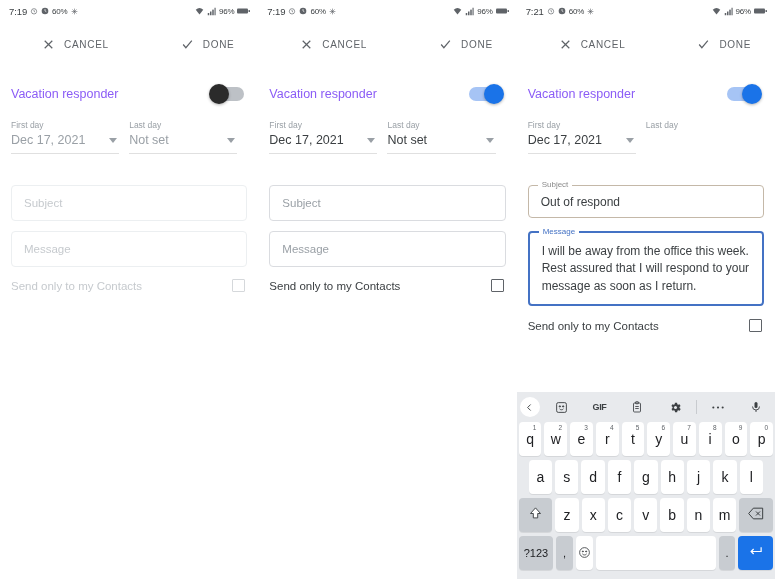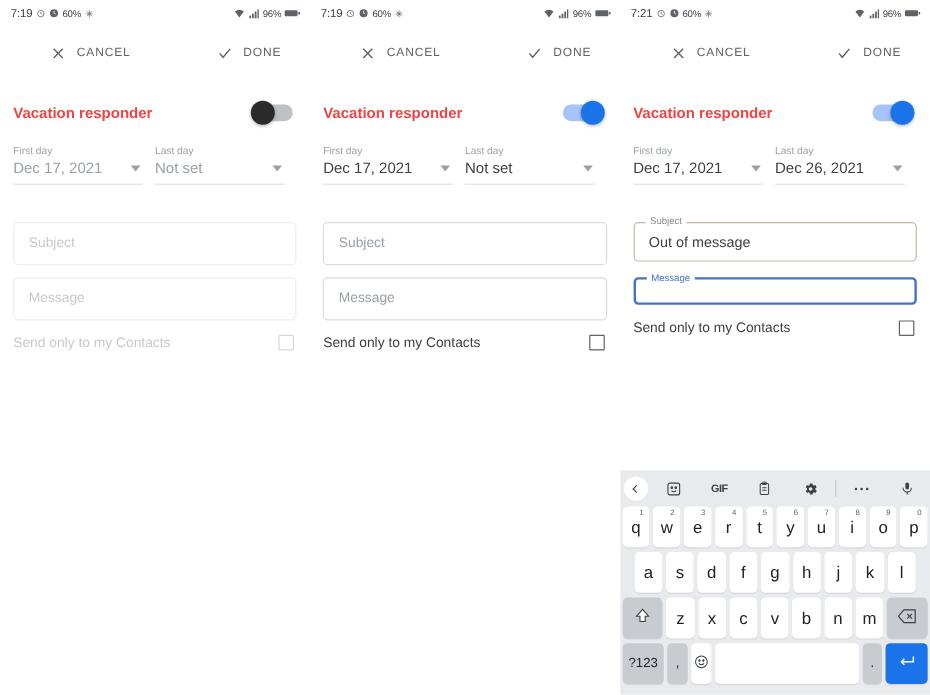--- a/index.html
+++ b/index.html
@@ -32,21 +32,21 @@
   }
   .act.cancel { margin-left: 42px; }
   .act.done { margin-left: 72px; }
   .act svg { display: block; }
 
   
   .vr-row {
     display: flex; align-items: center; justify-content: space-between;
     padding: 0 14px 0 11px; height: 44px; margin-top: 18px;
   }
-  .vr-label { font-size: 12.5px; color: #ef4444; font-weight: bold; }
+  .vr-label { font-size: 12.5px; color: #8b5cf6; }
   .toggle { position: relative; width: 34px; height: 14px; cursor: pointer; }
   .track { position: absolute; top: 0; left: 0; width: 34px; height: 14px; border-radius: 7px; }
   .knob { position: absolute; top: -3px; width: 20px; height: 20px; border-radius: 50%;
           box-shadow: 0 1px 3px rgba(0,0,0,.3); }
   .toggle.off .track { background: #bdc1c6; }
   .toggle.off .knob { left: -1px; background: #2b2b2b; }
   .toggle.on .track { background: #a6c4f5; }
   .toggle.on .knob { left: 15px; background: #1a73e8; }
 
   
@@ -416,34 +416,31 @@
     <div class="date-row">
       <div class="date-cell">
         <div class="date-cap">First day</div>
         <div class="date-val-line">
           <span class="date-val">Dec 17, 2021</span>
           <span class="caret"></span>
         </div>
       </div>
       <div class="date-cell">
         <div class="date-cap">Last day</div>
-        <div class="date-val-line">
-          <span class="date-val">Dec 26, 2021</span>
-          <span class="caret"></span>
-        </div>
       </div>
     </div>
 
     <div class="fields">
       <div class="ofield">
         <span class="ofield-label">Subject</span>
-        <div class="ofield-val">Out of message</div>
+        <div class="ofield-val">Out of respond</div>
       </div>
       <div class="ofield focus">
         <span class="ofield-label">Message</span>
+        <div class="ofield-val multi">I will be away from the office this week. Rest assured that I will respond to your message as soon as I return.</div>
       </div>
     </div>
 
     <div class="contacts-row">
       <span class="contacts-label">Send only to my Contacts</span>
       <span class="cbox"></span>
     </div>
 
     <div class="keyboard">
       <div class="kb-toolbar">

